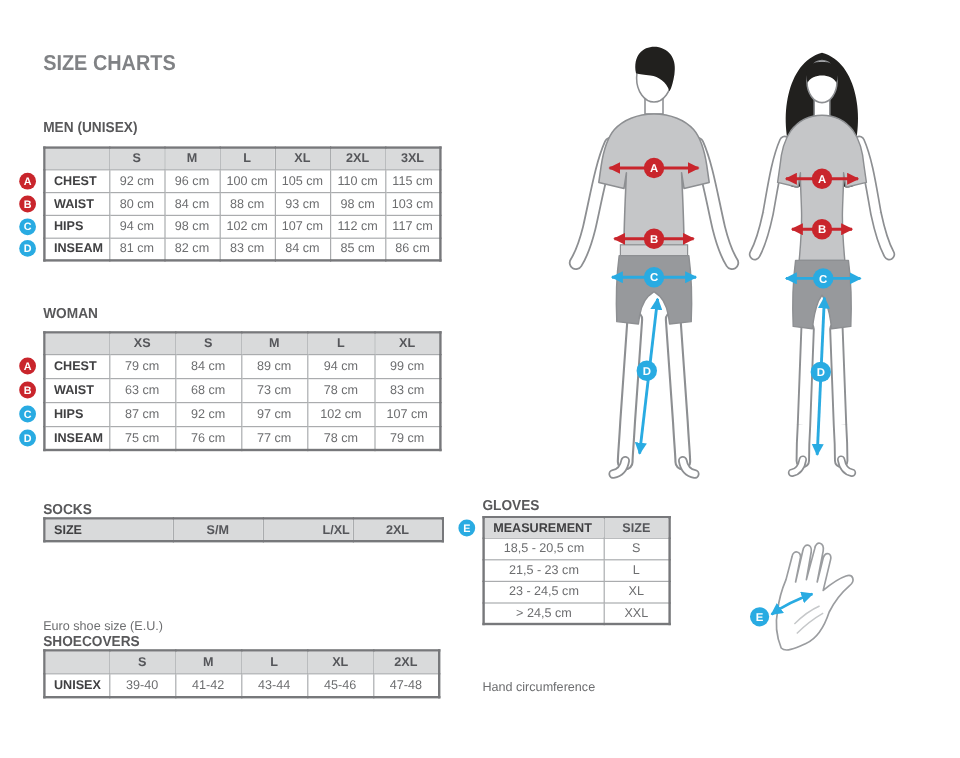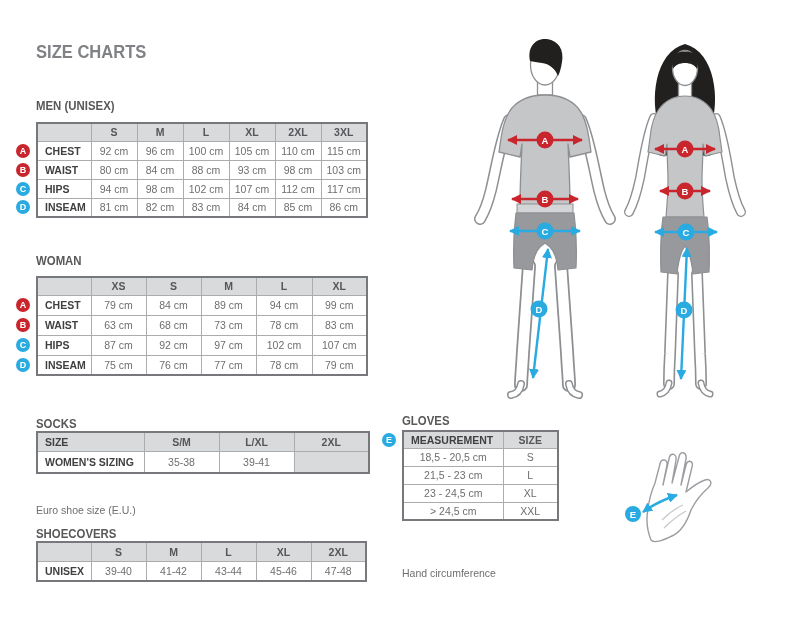--- a/index.html
+++ b/index.html
@@ -145,34 +145,28 @@
         </tr>
       </tbody>
     </table>
 
   <div class="section-label" style="left:36px;top:417px">SOCKS</div>
   <table class="size-table t-socks" style="left:36px;top:431px">
       <thead>
         <tr>
           <th class="rowlabel" style="width: 107px;">SIZE</th>
           <th style="width: 75px;">S/M</th>
-          <th style="width: 75px;">L/XL</th>
+          <th style="width: 75px; text-align: right;">L/XL</th>
           <th style="width: 75px;">2XL</th>
         </tr>
       </thead>
       <tbody>
-        <tr>
-          <td class="rowlabel">WOMEN'S SIZING</td>
-          <td>35-38</td>
-          <td>39-41</td>
-          <td class="empty"></td>
-        </tr>
-      </tbody>
-    </table>
-  <div class="footnote" style="left:36px;top:504px">Euro shoe size (E.U.)</div>
+      </tbody>
+    </table>
+  <div class="footnote" style="left:36px;top:516px">Euro shoe size (E.U.)</div>
 
   <div class="section-label" style="left:36px;top:527px">SHOECOVERS</div>
   <table class="size-table t-shoe" style="left:36px;top:541px">
       <thead>
         <tr>
           <th style="width: 54px;"></th>
           <th style="width: 55px;">S</th>
           <th style="width: 55px;">M</th>
           <th style="width: 55px;">L</th>
           <th style="width: 55px;">XL</th>

